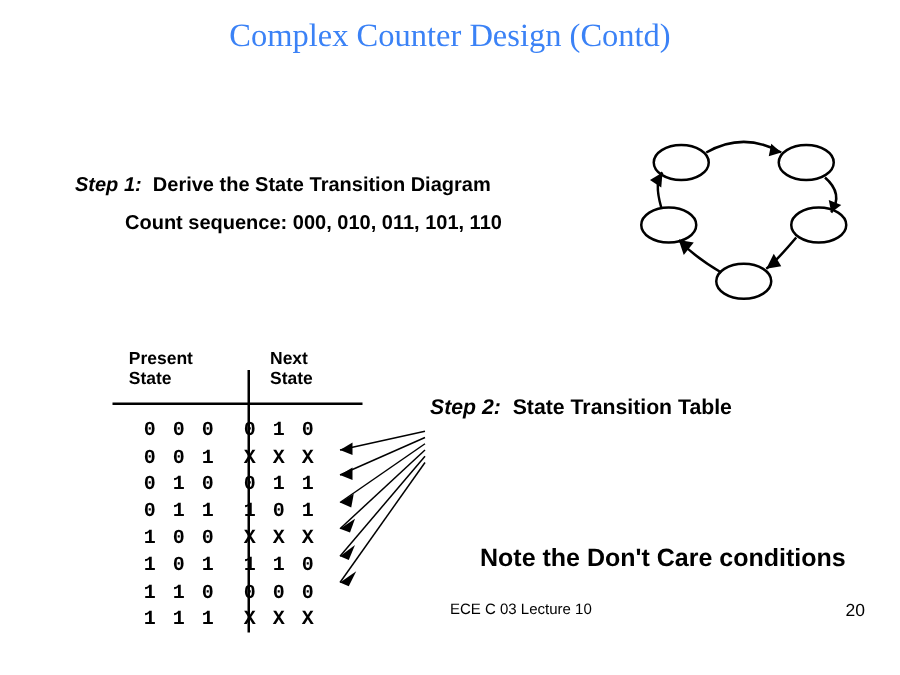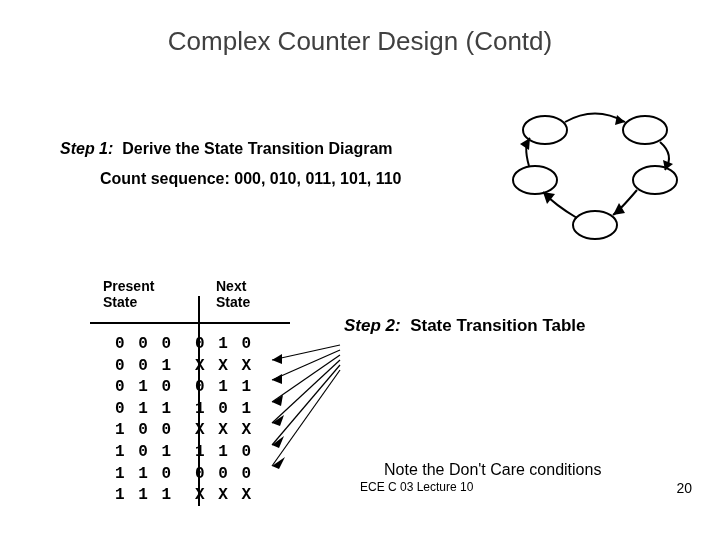--- a/index.html
+++ b/index.html
@@ -5,26 +5,26 @@
   * { box-sizing: border-box; margin: 0; padding: 0; }
   body {
     width: 720px;
     height: 540px;
     background: #fff;
     font-family: Arial, Helvetica, sans-serif;
     position: relative;
     overflow: hidden;
   }
   .title {
-    color: #404040;
+    color: #3b82f6;
     font-size: 26px;
     font-weight: 400;
     text-align: center;
-    padding-top: 26px;
-    font-family: Liberation Sans, sans-serif;
+    padding-top: 14px;
+    font-family: Liberation Serif, serif;
   }
   .step-line {
     position: absolute;
     font-size: 16px;
     font-weight: bold;
     color: #000;
   }
   .step-italic { font-style: italic; }
   .seq-line {
     position: absolute;
@@ -79,23 +79,23 @@
   .step2 {
     position: absolute;
     left: 344px;
     top: 316px;
     font-size: 17px;
     font-weight: bold;
   }
   .note {
     position: absolute;
     left: 384px;
-    top: 461px;
-    font-size: 16px;
-    font-weight: normal;
+    top: 436px;
+    font-size: 20px;
+    font-weight: bold;
   }
   .footer-label {
     position: absolute;
     left: 332px;
     top: 480px;
     font-size: 12px;
     margin-left: 28px;
   }
   .footer-page {
     position: absolute;

